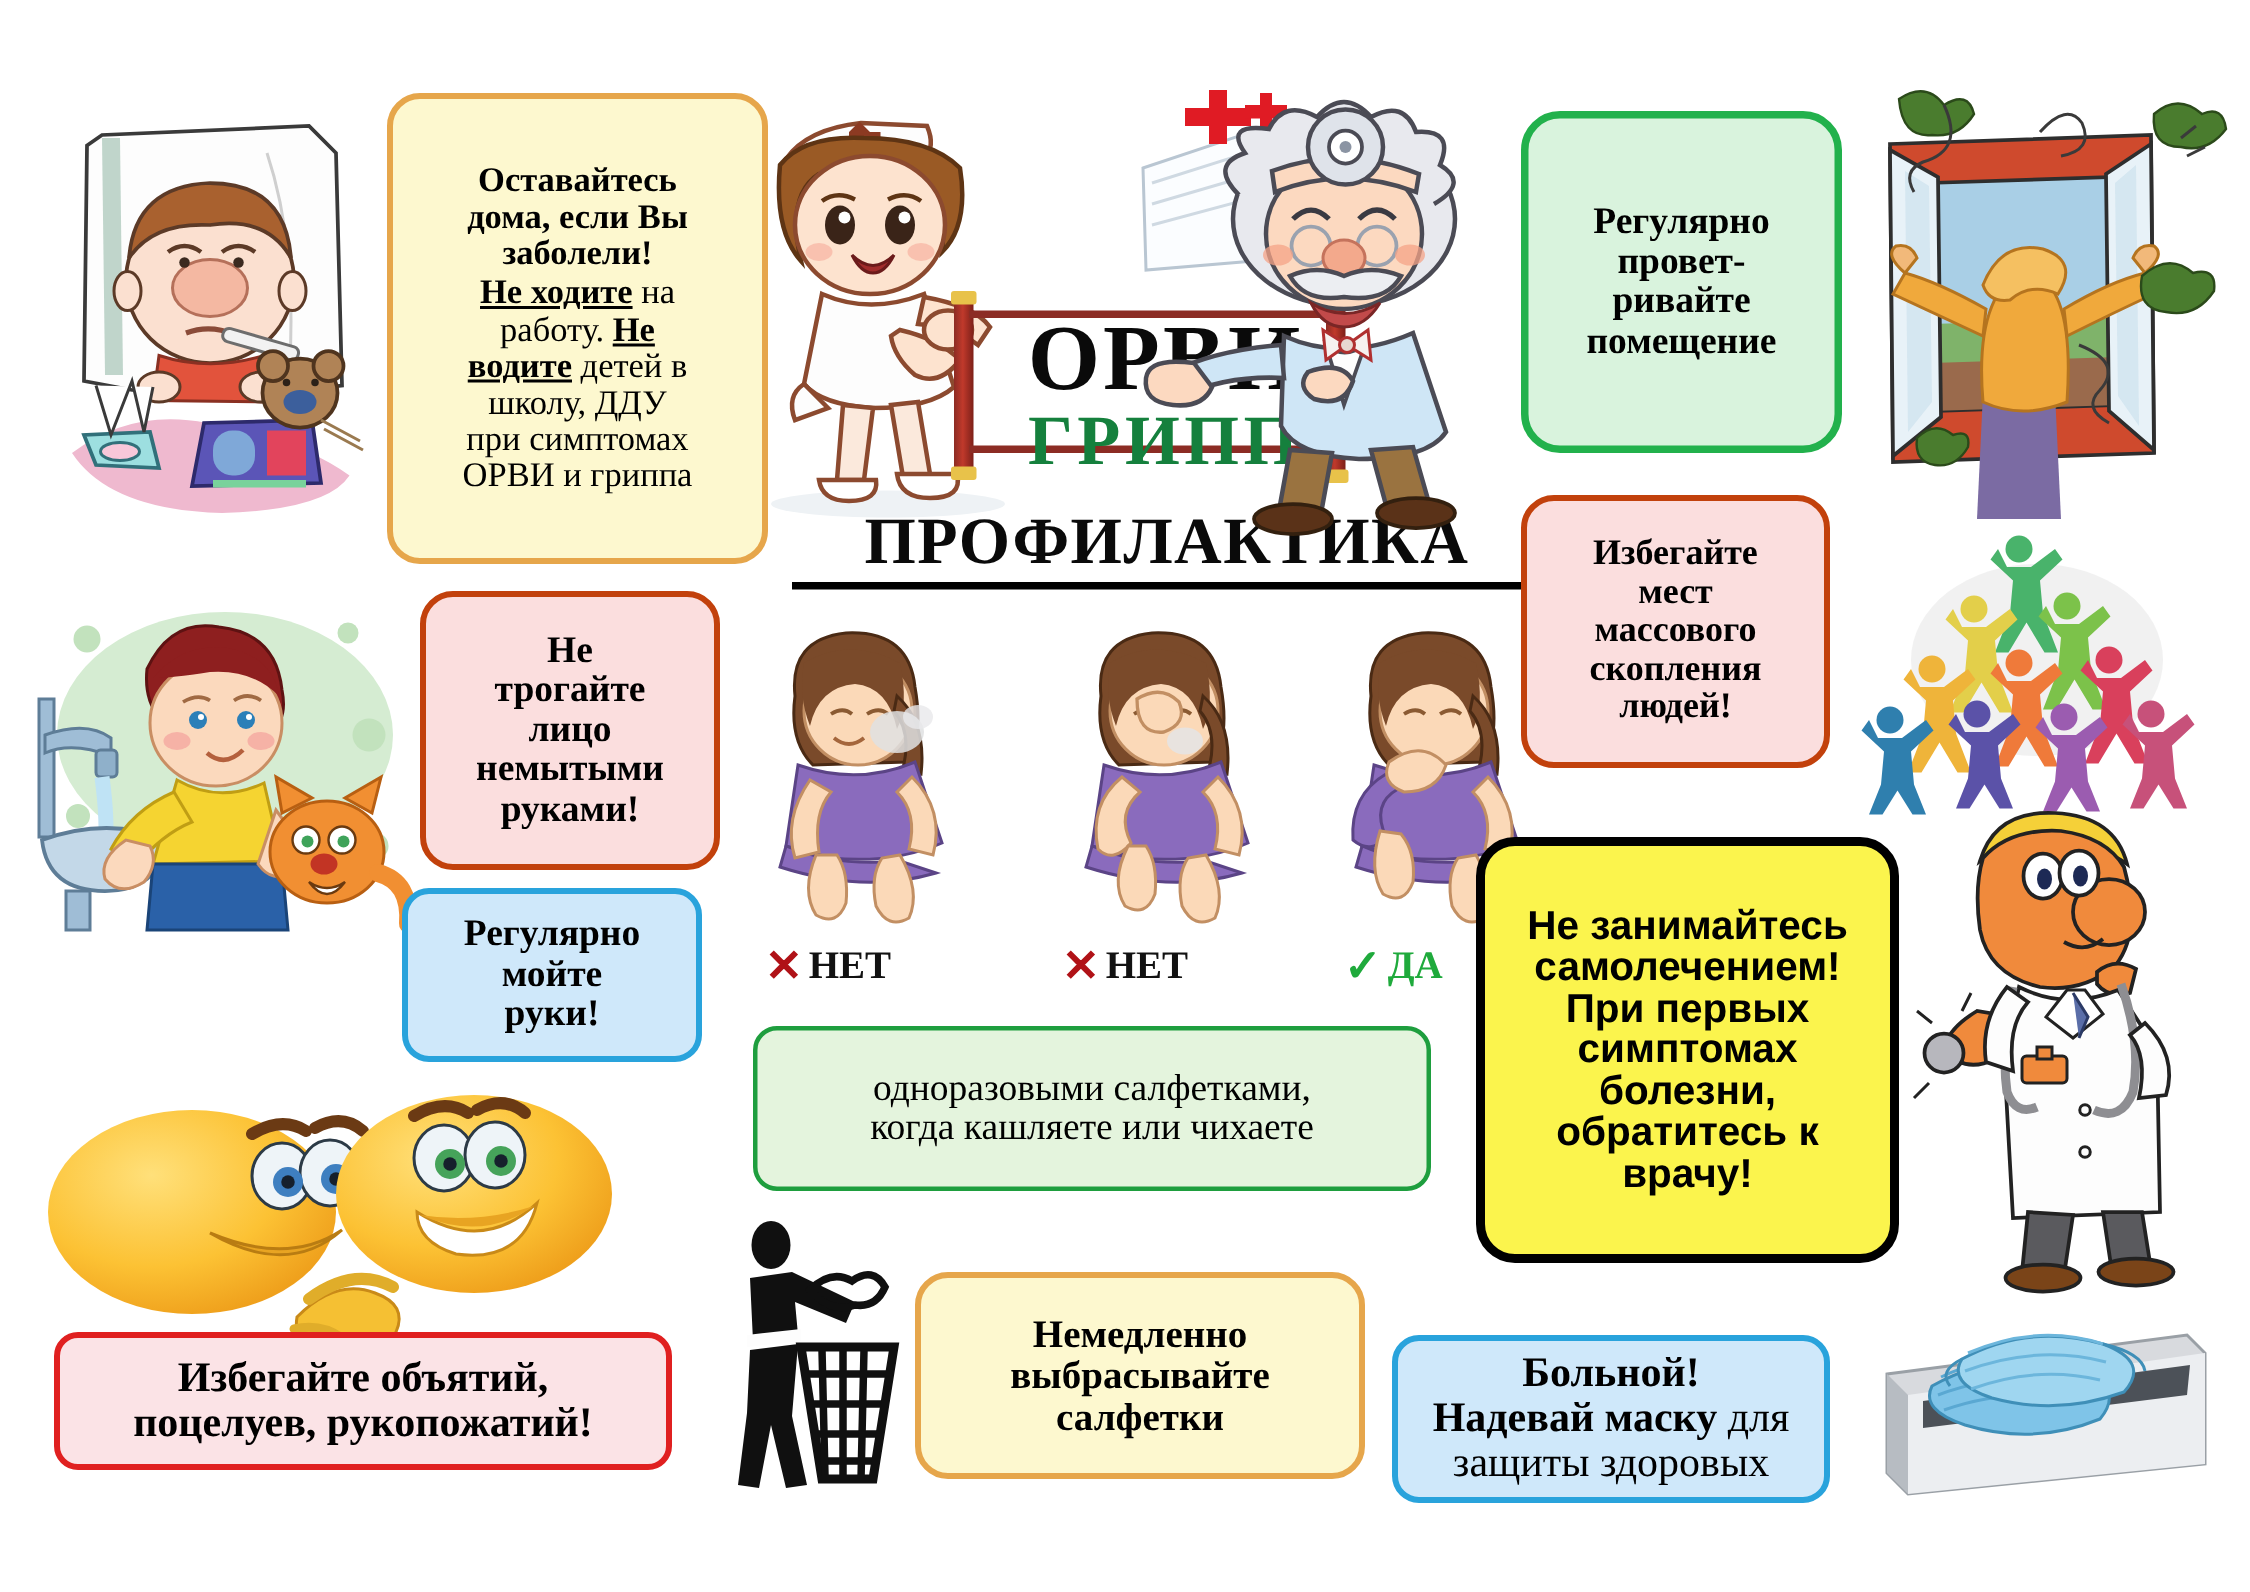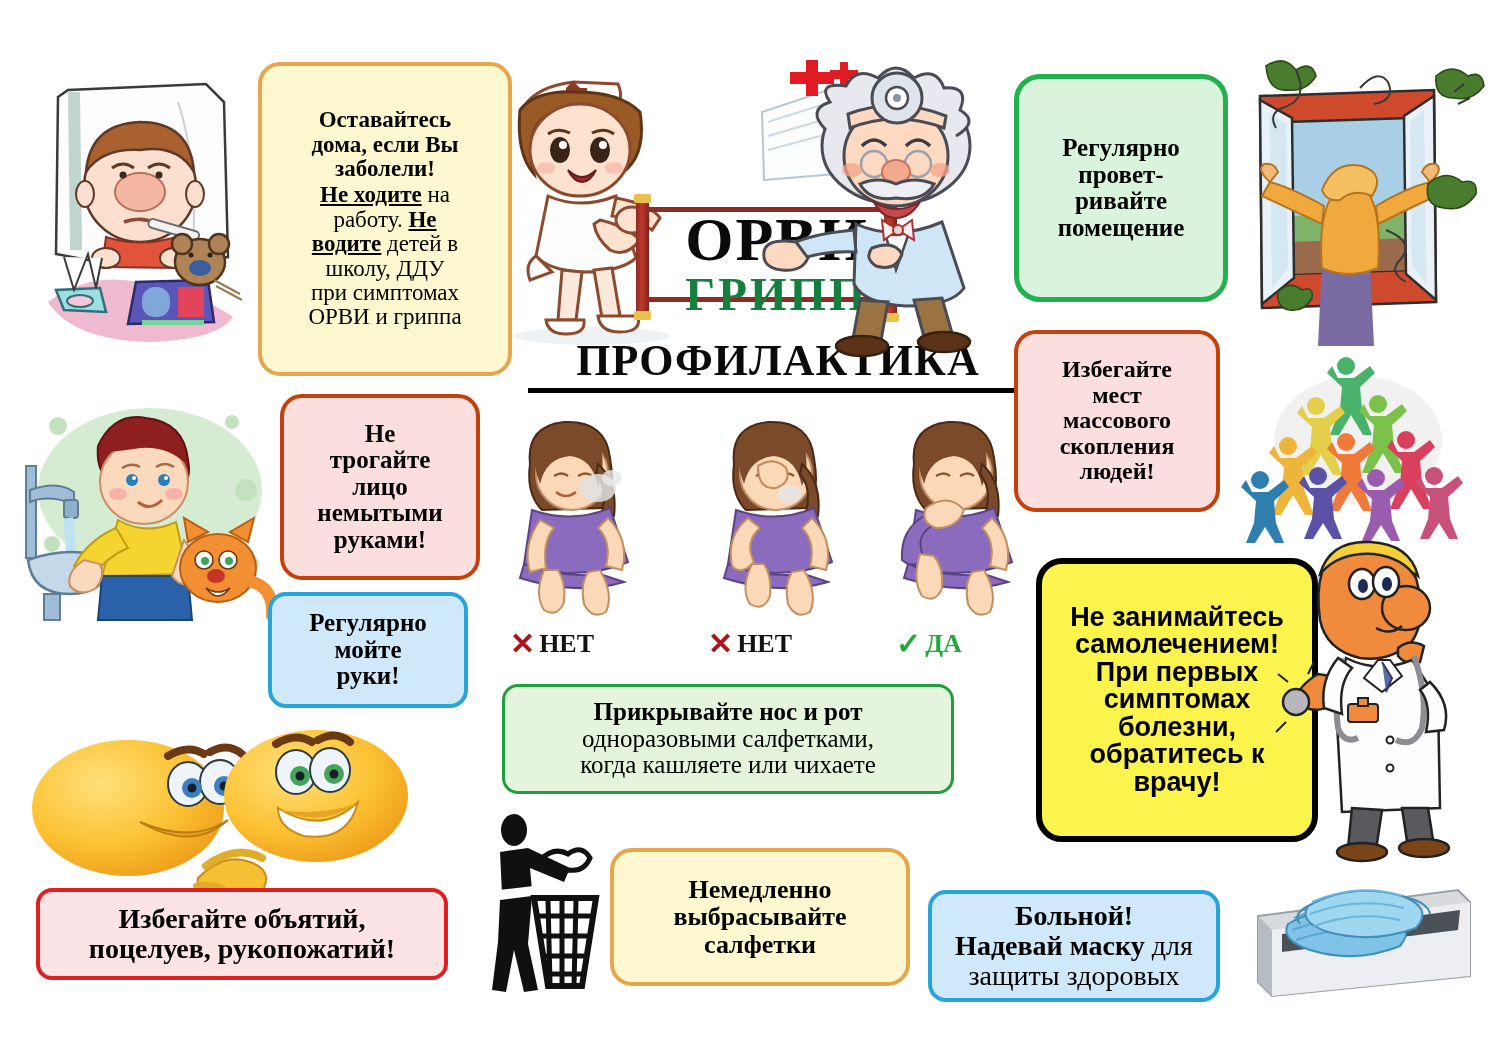--- a/index.html
+++ b/index.html
@@ -404,26 +404,25 @@
   <div class="yn no" style="left:708px;top:626px;">
     <span class="mark-x">✕</span>
     <span class="txt">НЕТ</span>
   </div>
   <div class="yn yes" style="left:896px;top:626px;">
     <span class="mark-v">✓</span>
     <span class="txt">ДА</span>
   </div>
 
   <div class="box bx-green2" style="left:502px;top:684px;width:452px;height:110px;font-size:25px;padding:4px 8px;">
-    <span class="ln">Прикрывайте нос и рот</span>
     <span class="ln reg">одноразовыми салфетками,</span>
     <span class="ln reg">когда кашляете или чихаете</span>
   </div>
 
-  <div class="box bx-yellow" style="left:1036px;top:558px;width:282px;height:284px;font-size:27px;padding:4px 8px;
+  <div class="box bx-yellow" style="left:984px;top:558px;width:282px;height:284px;font-size:27px;padding:4px 8px;
        font-family:'Liberation Sans',sans-serif;line-height:1.02;">
     <span class="ln">Не занимайтесь</span>
     <span class="ln">самолечением!</span>
     <span class="ln">При первых</span>
     <span class="ln">симптомах</span>
     <span class="ln">болезни,</span>
     <span class="ln">обратитесь к</span>
     <span class="ln">врачу!</span>
   </div>
 

